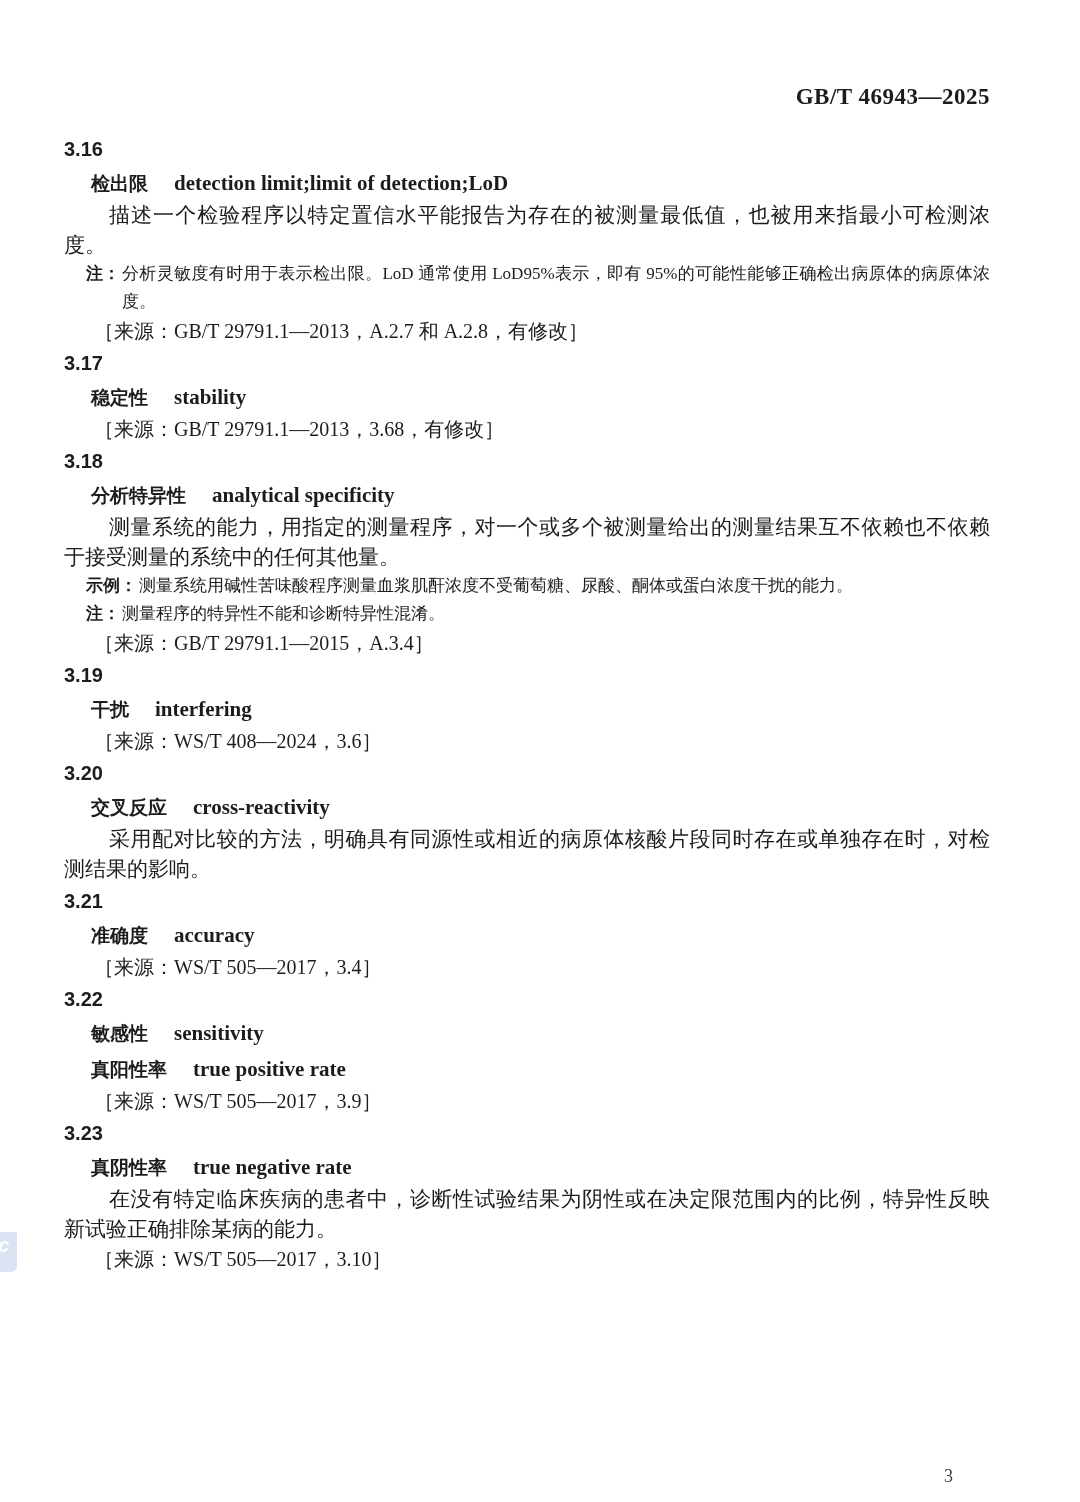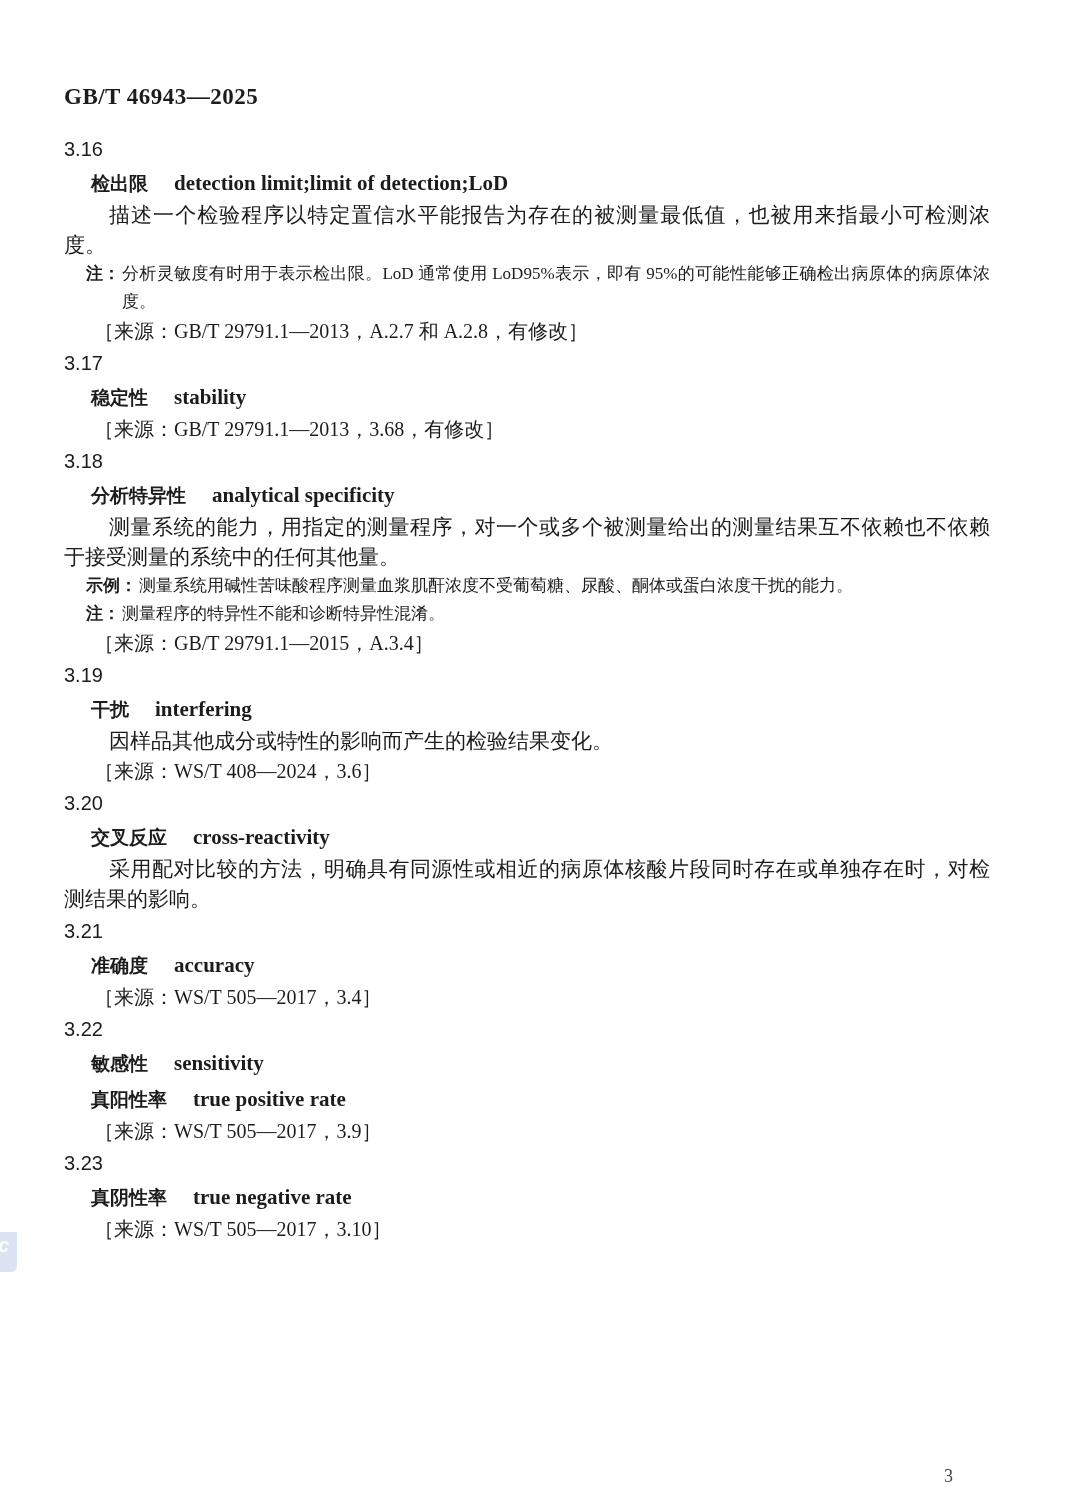--- a/index.html
+++ b/index.html
@@ -5,32 +5,32 @@
   * { margin: 0; padding: 0; box-sizing: border-box; }
   html, body { background: #ffffff; }
   body {
     width: 1080px; height: 1502px;
     position: relative; overflow: hidden;
     font-family: "Liberation Serif", "DejaVu Serif", serif;
     color: #1c1c1c;
   }
   .page { width: 100%; height: 100%; padding: 84px 90px 0 64px; position: relative; }
 
-  .page-header { line-height: 26px; }
+  .page-header { text-align: right; line-height: 26px; }
   .std-code {
     font-family: "Liberation Serif", serif;
     font-weight: bold; font-size: 23px; letter-spacing: 0.5px;
   }
 
   .content { margin-top: 22px; }
 
   .term-section {}
   .sec-num {
     font-family: "Liberation Sans", "DejaVu Sans", sans-serif;
-    font-size: 20px; line-height: 30px; margin-top: 2px;
+    font-size: 20px; line-height: 30px; margin-top: 2px; font-weight: bold;
   }
   .term-line { margin-top: 4px; margin-left: 27px; line-height: 30px; }
   .term-zh {
     font-family: "Liberation Sans", "DejaVu Sans", sans-serif;
     font-weight: bold; font-size: 19px;
   }
   .term-en {
     font-family: "Liberation Serif", serif;
     font-weight: bold; font-size: 21px; margin-left: 26px;
   }
@@ -100,21 +100,20 @@
         </div>
         <div class="note">
           <span class="note-label">注：</span>
           <span class="note-text">测量程序的特异性不能和诊断特异性混淆。</span>
         </div>
         <p class="source">［来源：GB/T 29791.1—2015，A.3.4］</p>
       </section>
       <section class="term-section">
         <div class="sec-num">3.19</div>
         <div class="term-line"><span class="term-zh">干扰</span><span class="term-en">interfering</span></div>
-        <p class="definition">因样品其他成分或特性的影响而产生的检验结果变化。</p>
         <p class="source">［来源：WS/T 408—2024，3.6］</p>
       </section>
       <section class="term-section">
         <div class="sec-num">3.20</div>
         <div class="term-line"><span class="term-zh">交叉反应</span><span class="term-en">cross-reactivity</span></div>
         <p class="definition">采用配对比较的方法，明确具有同源性或相近的病原体核酸片段同时存在或单独存在时，对检测结果的影响。</p>
       </section>
       <section class="term-section">
         <div class="sec-num">3.21</div>
         <div class="term-line"><span class="term-zh">准确度</span><span class="term-en">accuracy</span></div>
@@ -122,20 +121,21 @@
       </section>
       <section class="term-section">
         <div class="sec-num">3.22</div>
         <div class="term-line"><span class="term-zh">敏感性</span><span class="term-en">sensitivity</span></div>
         <div class="term-line"><span class="term-zh">真阳性率</span><span class="term-en">true positive rate</span></div>
         <p class="source">［来源：WS/T 505—2017，3.9］</p>
       </section>
       <section class="term-section">
         <div class="sec-num">3.23</div>
         <div class="term-line"><span class="term-zh">真阴性率</span><span class="term-en">true negative rate</span></div>
+        <p class="definition">在没有特定临床疾病的患者中，诊断性试验结果为阴性或在决定限范围内的比例，特异性反映新试验正确排除某病的能力。</p>
         <p class="source">［来源：WS/T 505—2017，3.10］</p>
       </section>
     </main>
 
   <div class="watermark">
     <span>nc</span>
   </div>
 
   <div class="page-number">3</div>
 </div>

